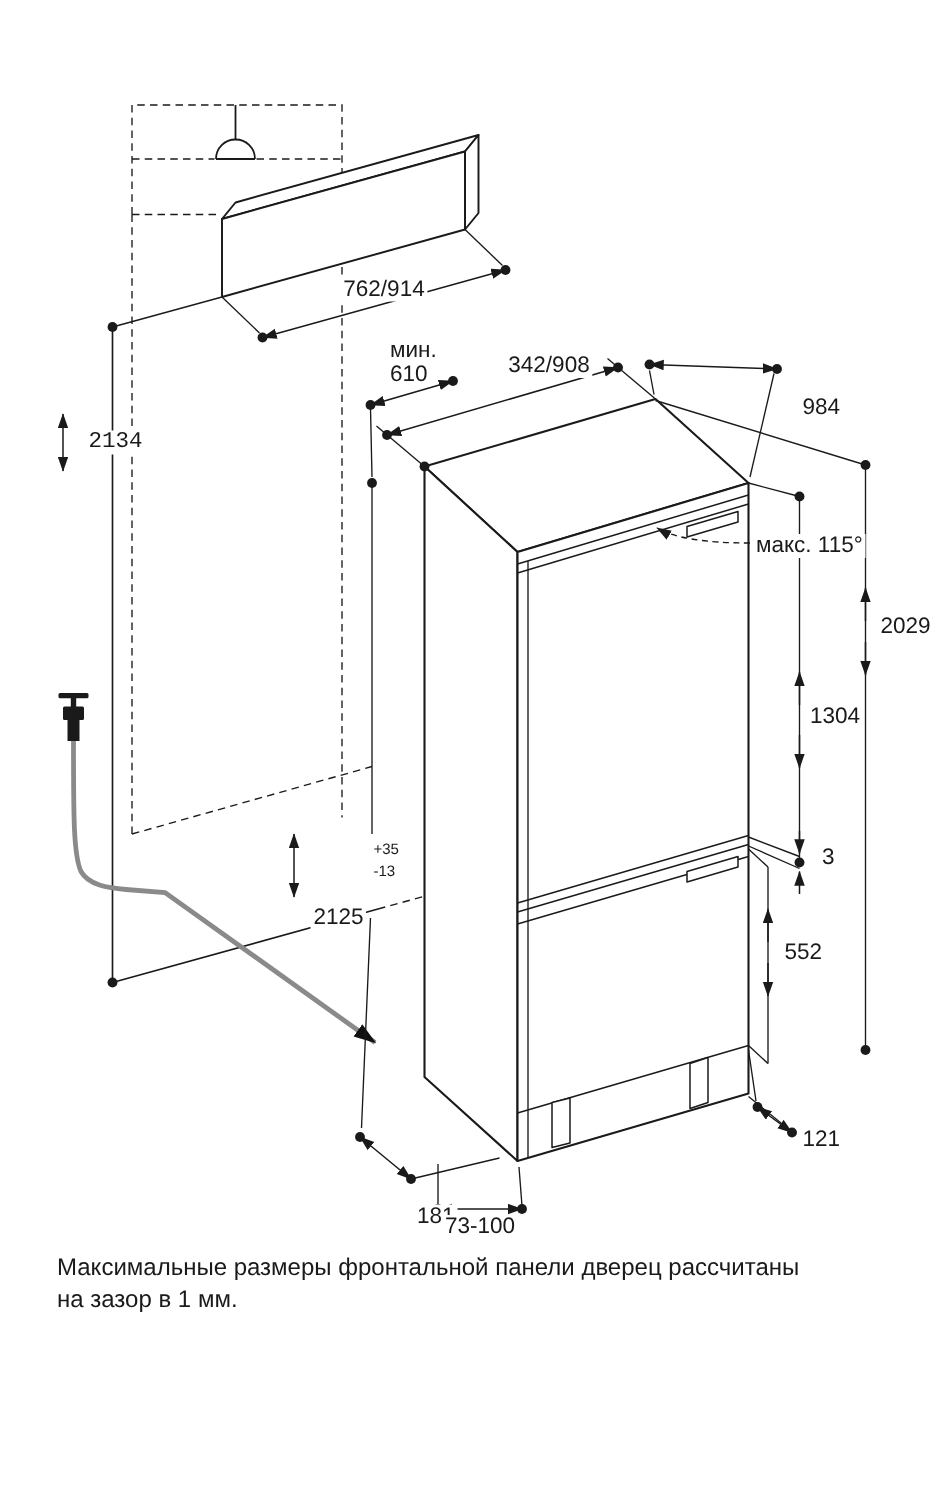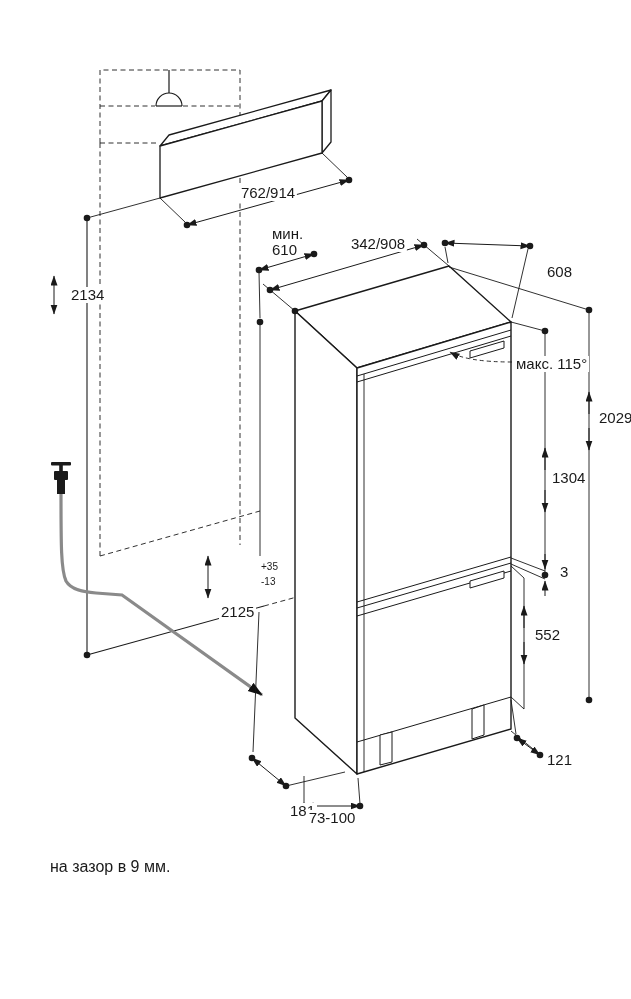--- a/index.html
+++ b/index.html
@@ -1,17 +1,17 @@
 <!DOCTYPE html>
 <html><head>
 <meta charset="utf-8">
 <style>
   html,body{margin:0;padding:0;background:#fff;}
   body{width:631px;height:999px;position:relative;font-family:"Liberation Sans",sans-serif;color:#1a1a1a;overflow:hidden;}
-  .stage{position:absolute;left:12px;top:0;width:558px;height:999px;}
+  .stage{position:absolute;left:0;top:0;width:558px;height:999px;}
   svg{position:absolute;left:0;top:0;}
   .lbl{position:absolute;font-size:15px;line-height:1.05;white-space:nowrap;background:#fff;padding:0 2px;color:#1a1a1a;}
   .lbl.center{transform:translateX(-50%);}
   .tolwrap{position:absolute;font-size:10px;line-height:1.2;background:#fff;}
   .caption{position:absolute;font-size:16px;line-height:1.3;color:#1a1a1a;background:#fff;}
 </style>
 </head>
 <body>
 
 <div class="stage">
@@ -184,29 +184,30 @@
         <circle cx="274" cy="786" r="3.3"></circle>
     <circle cx="292" cy="806" r="3.3"></circle>
         <circle cx="348" cy="806" r="3.3"></circle>
   </g>
 </svg>
 
 <div class="lbl center" style="left:256px;top:185px;">762/914</div>
 <div class="lbl" style="left:258px;top:226px;">мин.</div>
 <div class="lbl" style="left:258px;top:242px;text-align:center;">610</div>
 <div class="lbl center" style="left:366px;top:236px;">342/908</div>
-<div class="lbl" style="left:533px;top:264px;">608</div>
-<div class="lbl" style="left:57px;top:287px;">2134</div>
+<div class="lbl" style="left:533px;top:264px;">984</div>
+<div class="lbl" style="left:57px;top:287px;font-family:Liberation Mono, monospace;">2134</div>
 <div class="lbl" style="left:502px;top:356px;">макс. 115°</div>
 <div class="lbl" style="left:585px;top:410px;">2029</div>
 <div class="lbl" style="left:538px;top:470px;">1304</div>
 <div class="lbl" style="left:546px;top:564px;">3</div>
 <div class="lbl" style="left:521px;top:627px;">552</div>
 <div class="lbl" style="left:207px;top:568px;margin-top:36px;">2125</div>
 <div class="tolwrap" style="left:249px;top:561px;">+35</div>
 <div class="tolwrap" style="left:249px;top:576px;">-13</div>
 <div class="lbl" style="left:276px;top:763px;margin-top:40px;">181</div>
 <div class="lbl" style="left:533px;top:752px;">121</div>
 <div class="lbl center" style="left:320px;top:810px;">73-100</div>
 
-<div class="caption" style="left:38px;top:857px;">на зазор в 9 мм.</div>
+<div class="caption" style="left:38px;top:836px;">Максимальные размеры фронтальной панели дверец рассчитаны</div>
+<div class="caption" style="left:38px;top:857px;">на зазор в 1 мм.</div>
 
 </div>
 
 </body></html>

